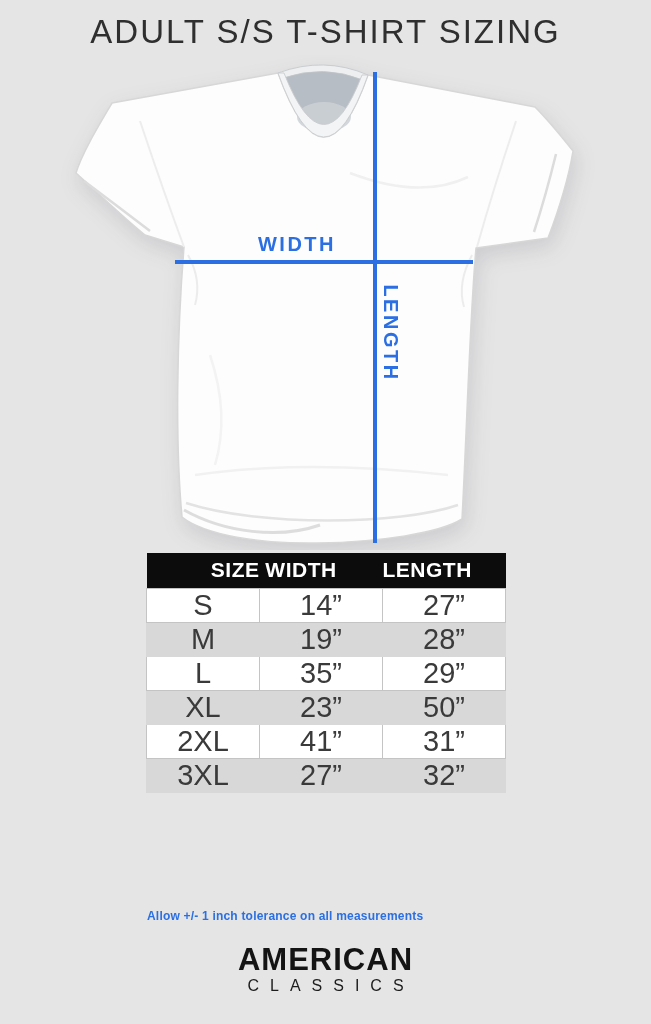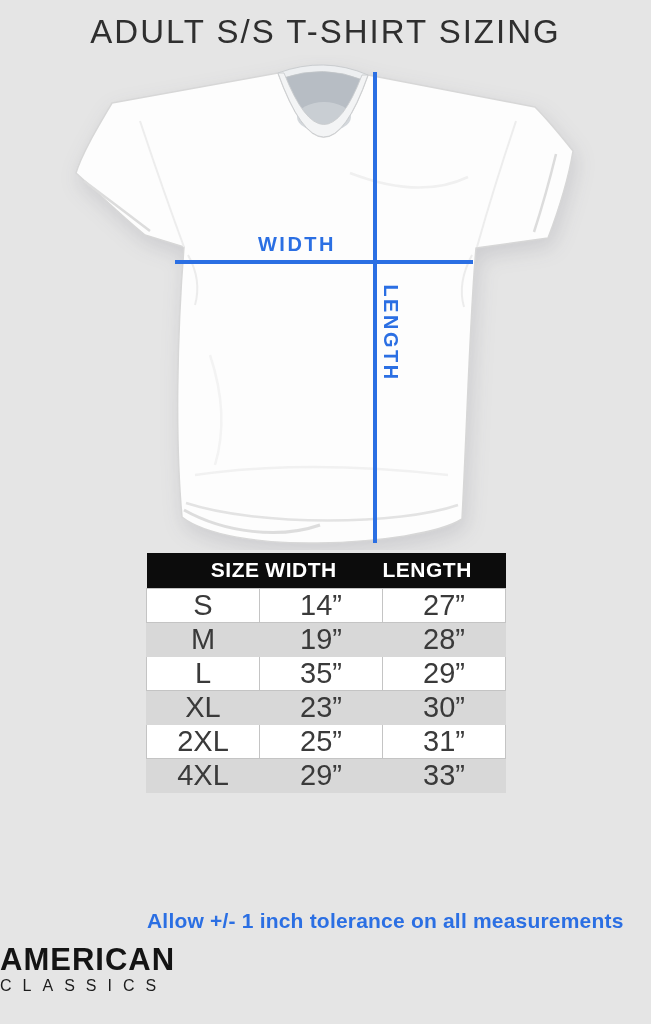--- a/index.html
+++ b/index.html
@@ -61,27 +61,27 @@
     border:1px solid var(--table-border,#c4c4c4);
     line-height:33px;
     background:#ffffff;
   }
   .size-table tbody tr:nth-child(even) td {
     background:var(--table-alt-row-bg,#d8d8d8);
     border-color:var(--table-alt-row-bg,#d8d8d8);
   }
   .tolerance-note {
     position:absolute; top:909px; left:147px;
-    font-size:21px;
+    font-size:12px;
     font-weight:700;
     color:var(--accent-blue,#2b6fe3);
     letter-spacing:0.2px;
     white-space:nowrap;
   }
-  .brand { position:absolute; top:943px; left:0; width:100%; }
+  .brand { position:absolute; top:943px; left:0; width:100%; text-align:center; }
   .brand-primary {
     font-size:31px;
     font-weight:800;
     letter-spacing:1px;
     color:#141414;
     line-height:33px;
   }
   .brand-secondary {
     font-size:16px;
     font-weight:400;
@@ -174,31 +174,31 @@
           <td>28”</td>
         </tr>
         <tr>
           <td>L</td>
           <td>35”</td>
           <td>29”</td>
         </tr>
         <tr>
           <td>XL</td>
           <td>23”</td>
-          <td>30”</td>
+          <td>50”</td>
         </tr>
         <tr>
           <td>2XL</td>
-          <td>25”</td>
+          <td>41”</td>
           <td>31”</td>
         </tr>
         <tr>
-          <td>4XL</td>
-          <td>29”</td>
-          <td>33”</td>
+          <td>3XL</td>
+          <td>27”</td>
+          <td>32”</td>
         </tr>
       </tbody>
   </table>
 
   <div class="tolerance-note">Allow +/- 1 inch tolerance on all measurements</div>
 
   <div class="brand">
     <div class="brand-primary">AMERICAN</div>
     <div class="brand-secondary">CLASSICS</div>
   </div>

